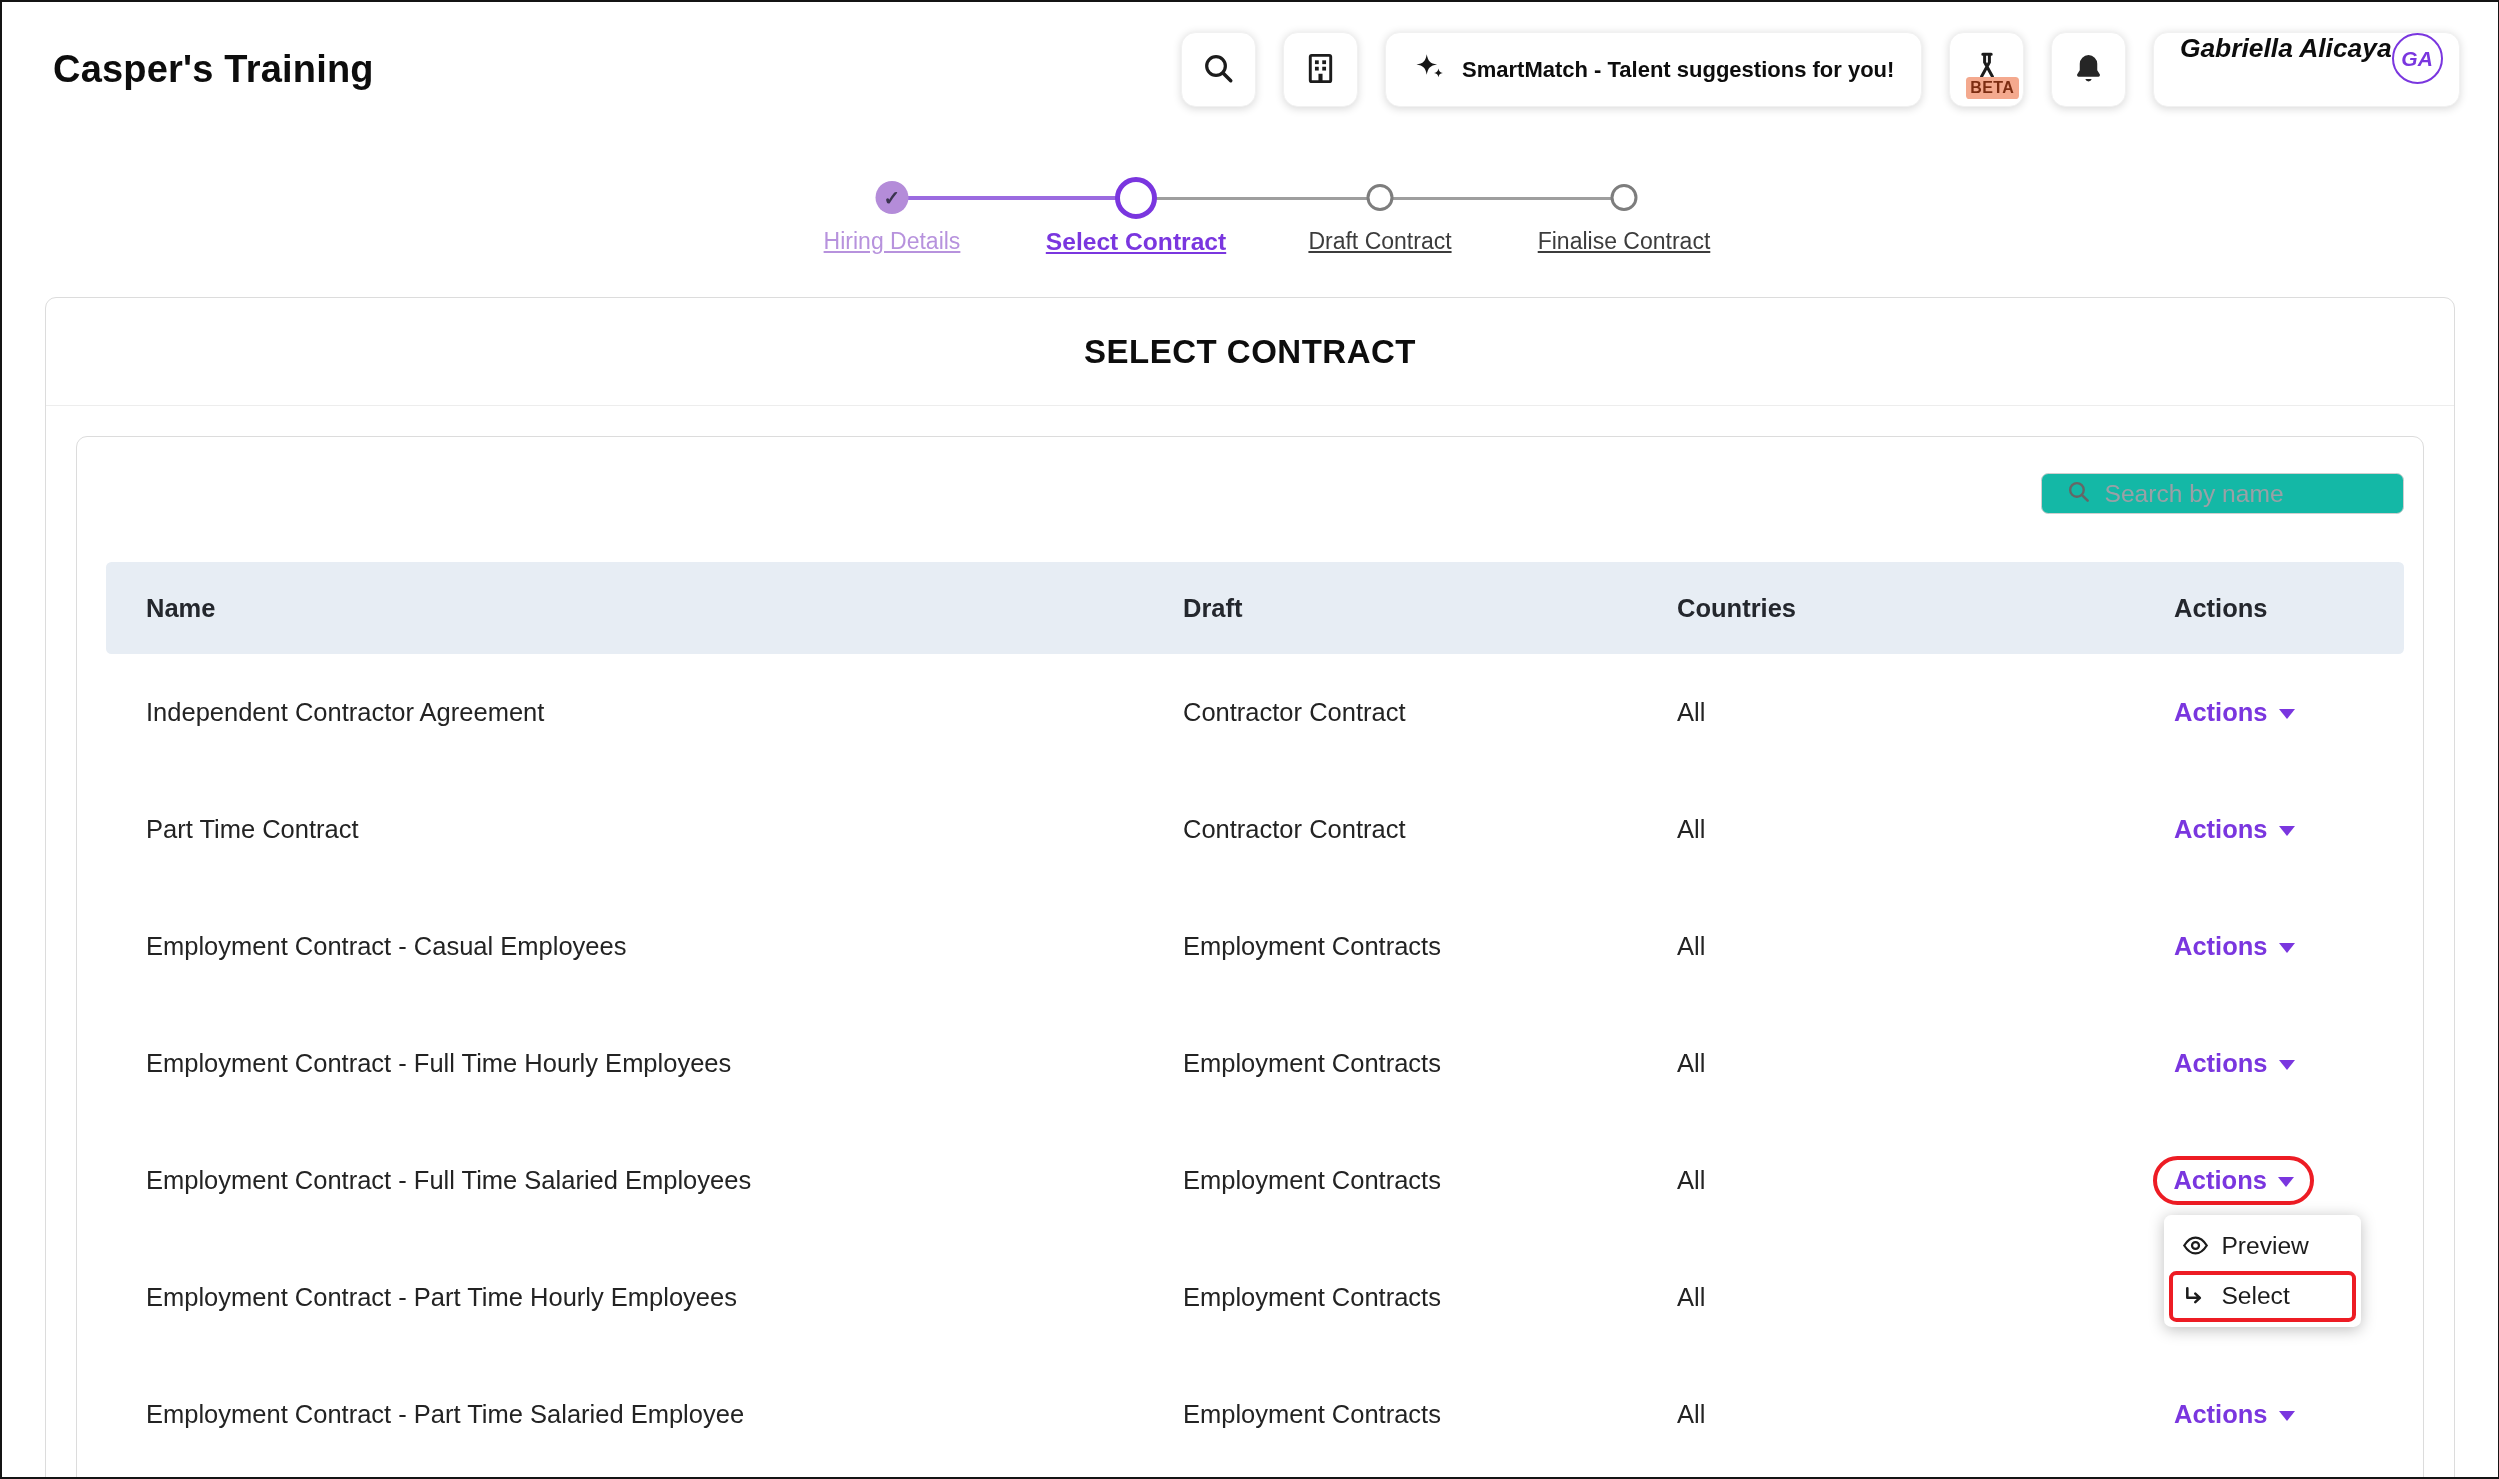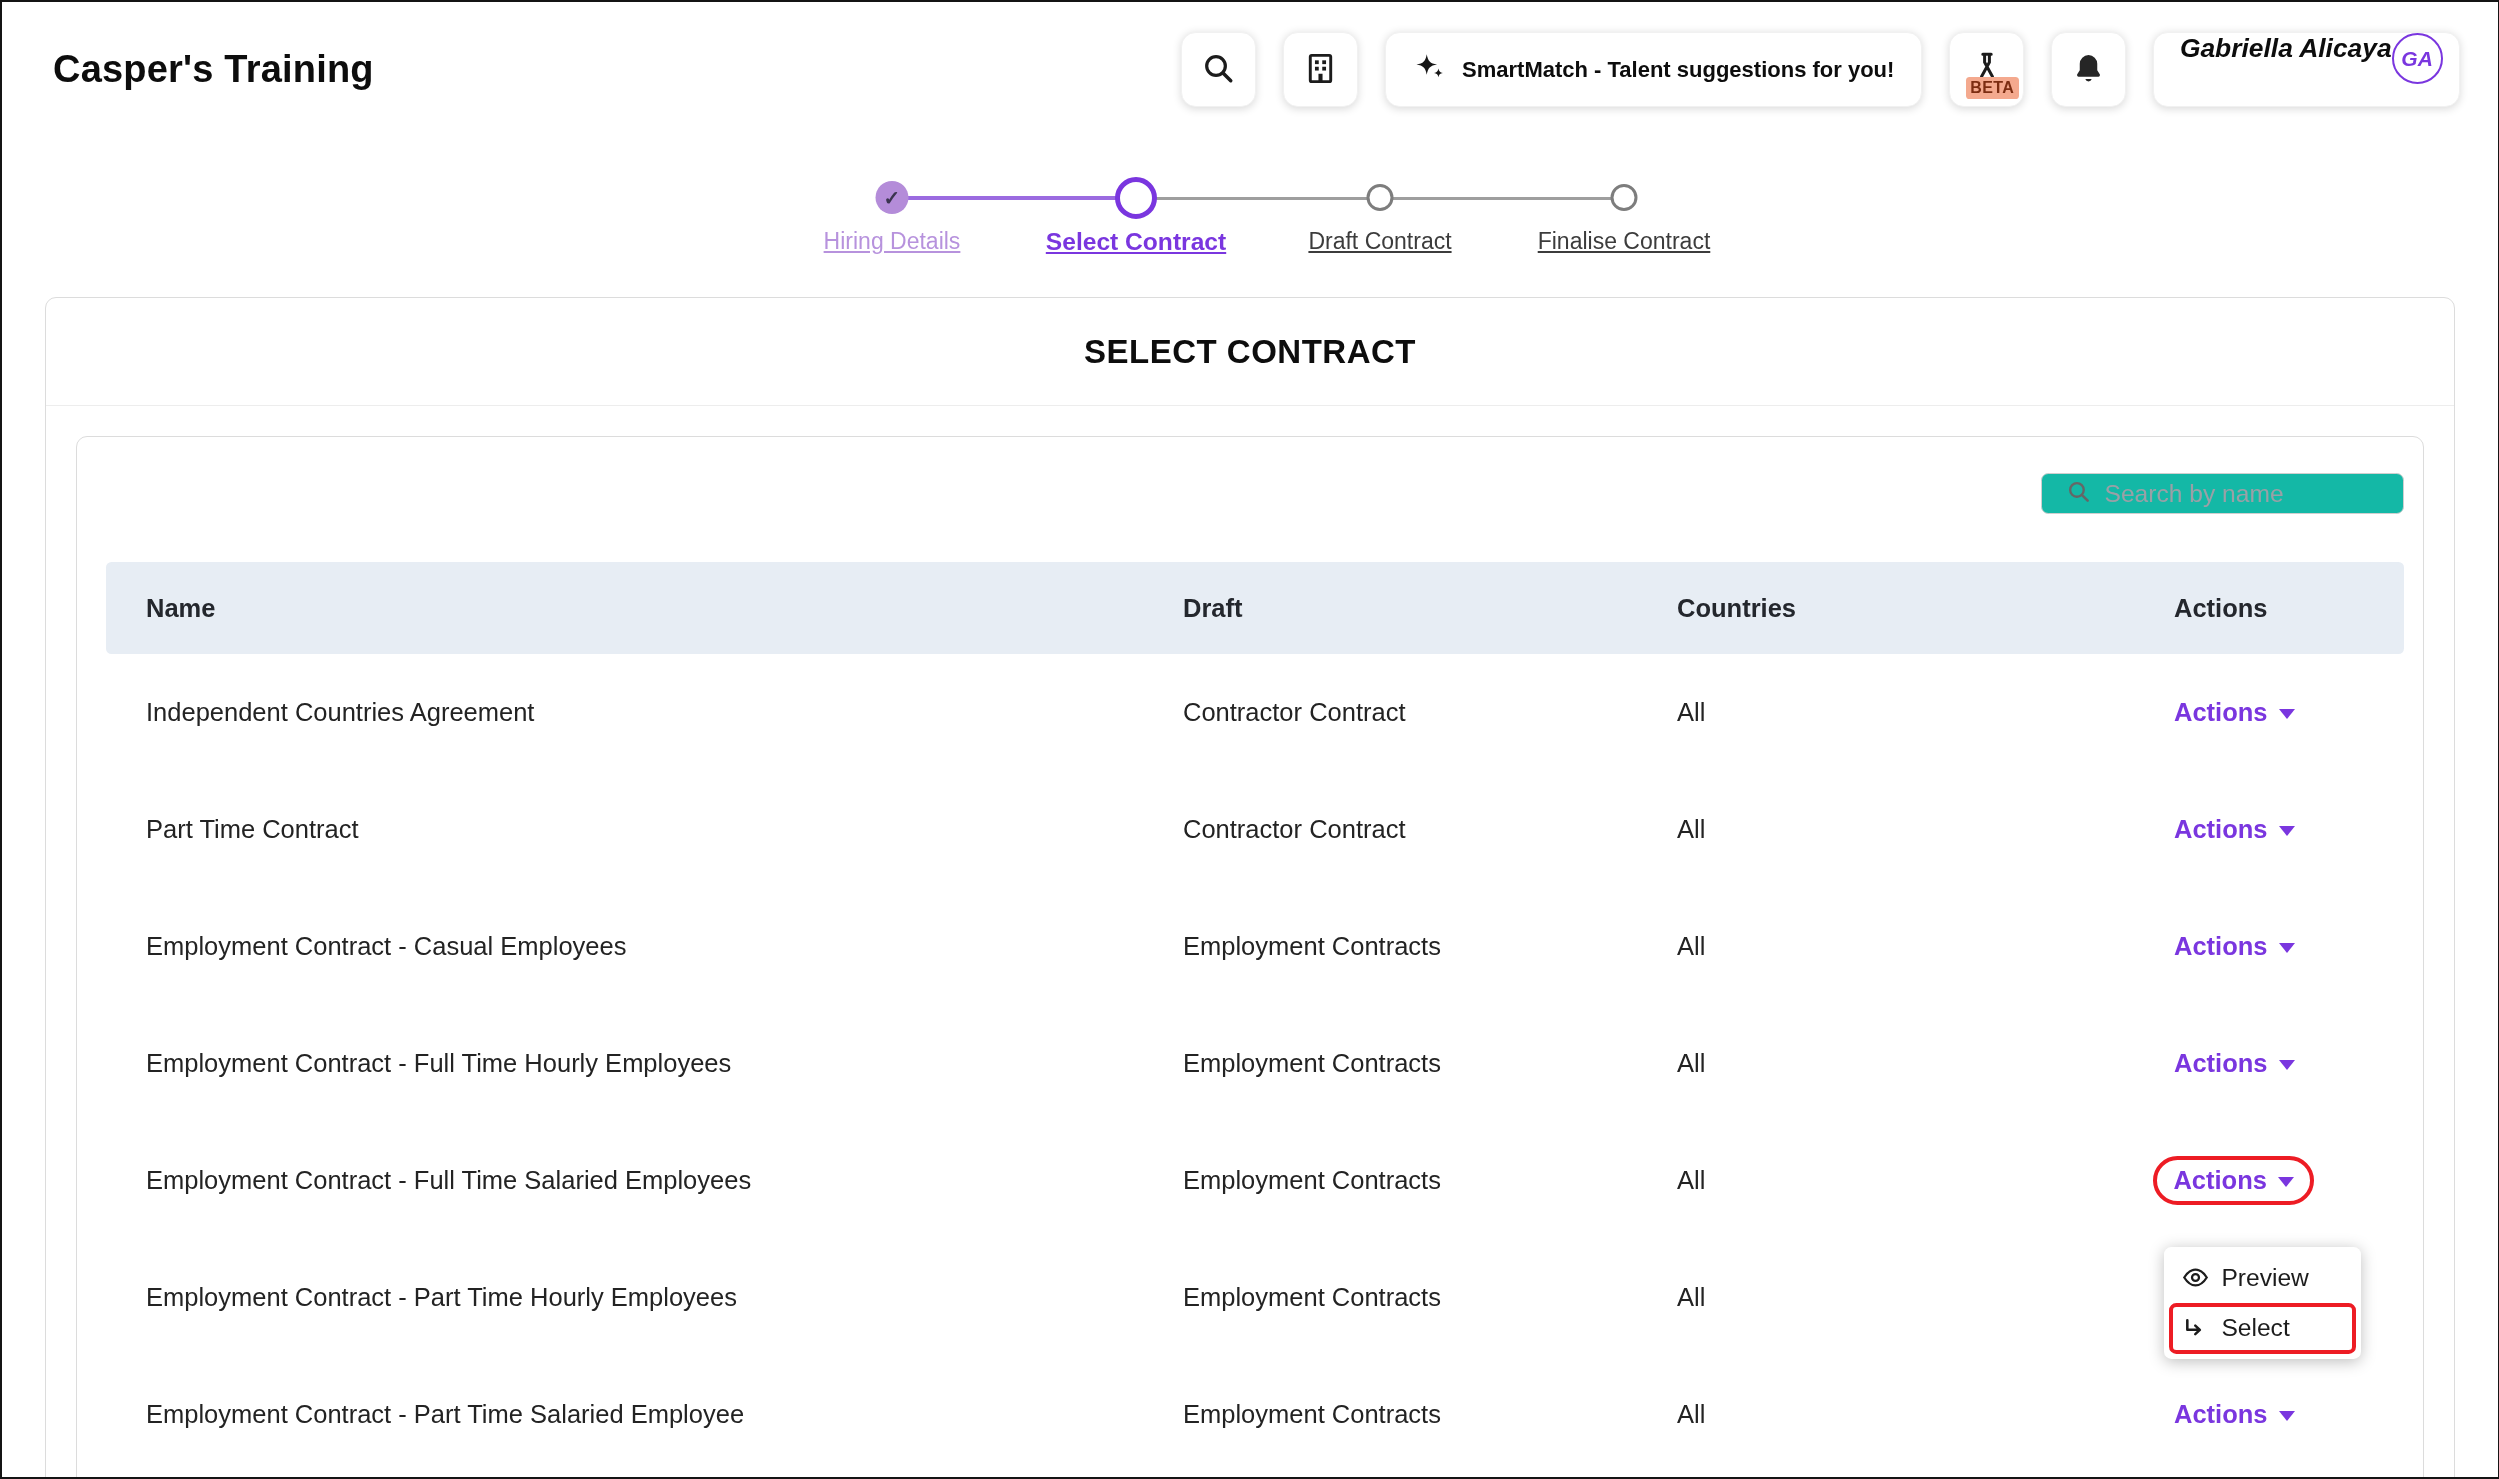--- a/index.html
+++ b/index.html
@@ -73,21 +73,21 @@
   .thead{height:92px;background:var(--thead-bg);border-radius:5.5px;font-weight:700;font-size:25.5px;color:#24272d;}
   .trow{height:117px;font-size:25.5px;color:#232323;}
   .actions-btn{display:inline-flex;align-items:center;gap:11px;background:none;border:none;padding:0;
     color:var(--accent);font-size:25.5px;font-weight:600;cursor:pointer;font-family:inherit;}
   .caret{width:0;height:0;border-left:8.2px solid transparent;border-right:8.2px solid transparent;
     border-top:10px solid var(--accent);display:inline-block;margin-top:2.7px;}
   .halo{display:inline-flex;border:4.6px solid var(--annotation);border-radius:910px;padding:6.4px 16.4px;margin:-11px 0 -11px -21px;}
 
   
   .menu{position:absolute;left:2058px;top:653px;width:197px;background:#fff;border-radius:7.3px;
-    box-shadow:0 2.7px 14.6px rgba(0,0,0,.25);padding:5.5px 4.6px;z-index:10;margin-top:32px;}
+    box-shadow:0 2.7px 14.6px rgba(0,0,0,.25);padding:5.5px 4.6px;z-index:10;}
   .menu-item{display:flex;align-items:center;gap:12.8px;font-size:24.6px;color:#1c1c1c;
     padding:7.3px 9px;border:4.6px solid transparent;border-radius:7.3px;cursor:pointer;background:#fff;}
   .menu-item.annotated{border-color:var(--annotation);}
   .mi-icon{display:flex;align-items:center;justify-content:center;width:27px;}
 </style>
 </head>
 <body>
 
 <header class="app-header">
   <h1 class="app-title">Casper's Training</h1>
@@ -187,21 +187,21 @@
 
     <div class="table">
       <div class="thead">
         <span>Name</span>
         <span>Draft</span>
         <span>Countries</span>
         <span>Actions</span>
       </div>
 
       <div class="trow">
-        <span>Independent Countries Agreement</span>
+        <span>Independent Contractor Agreement</span>
         <span>Contractor Contract</span>
         <span>All</span>
         <span><button class="actions-btn">
               <span>Actions</span>
               <i class="caret"></i>
             </button></span>
       </div>
       <div class="trow">
         <span>Part Time Contract</span>
         <span>Contractor Contract</span>

